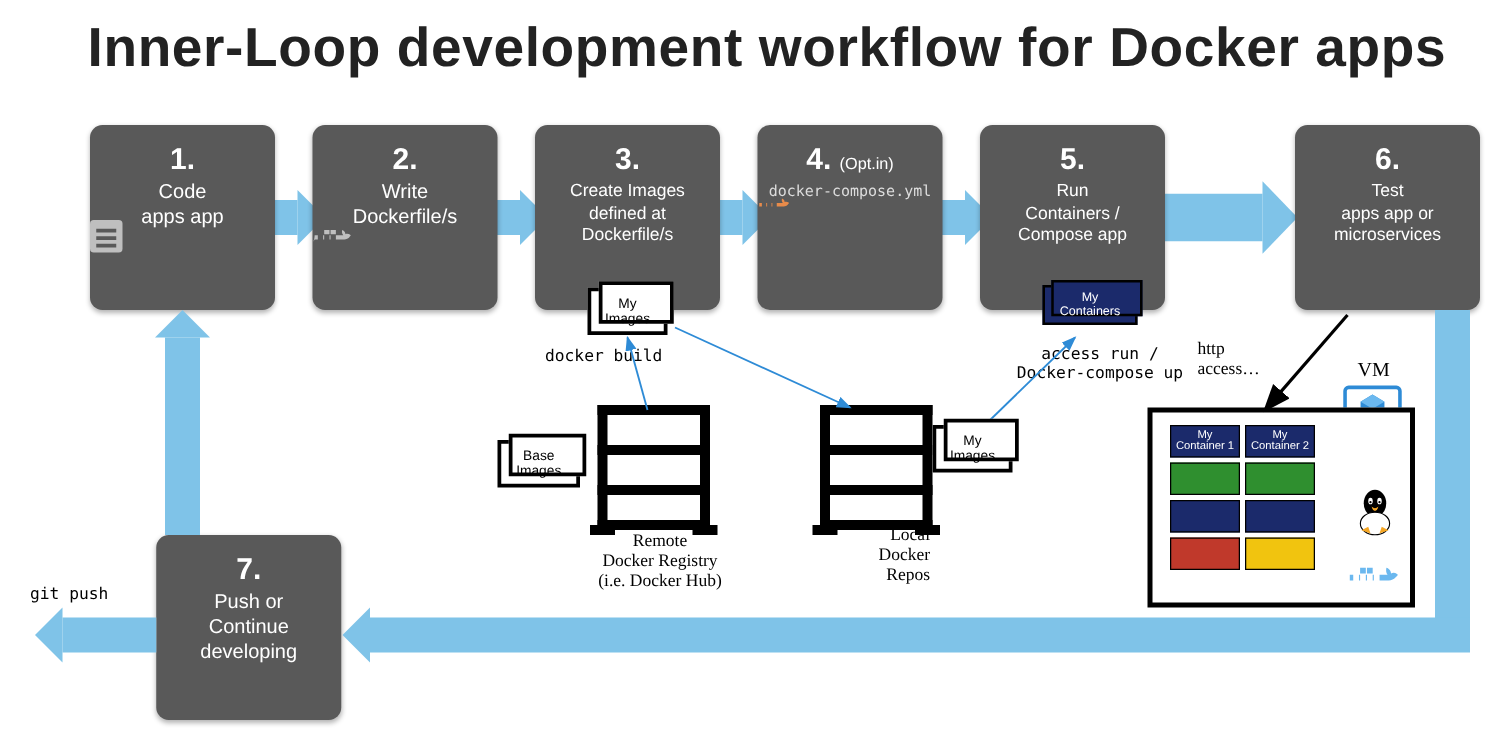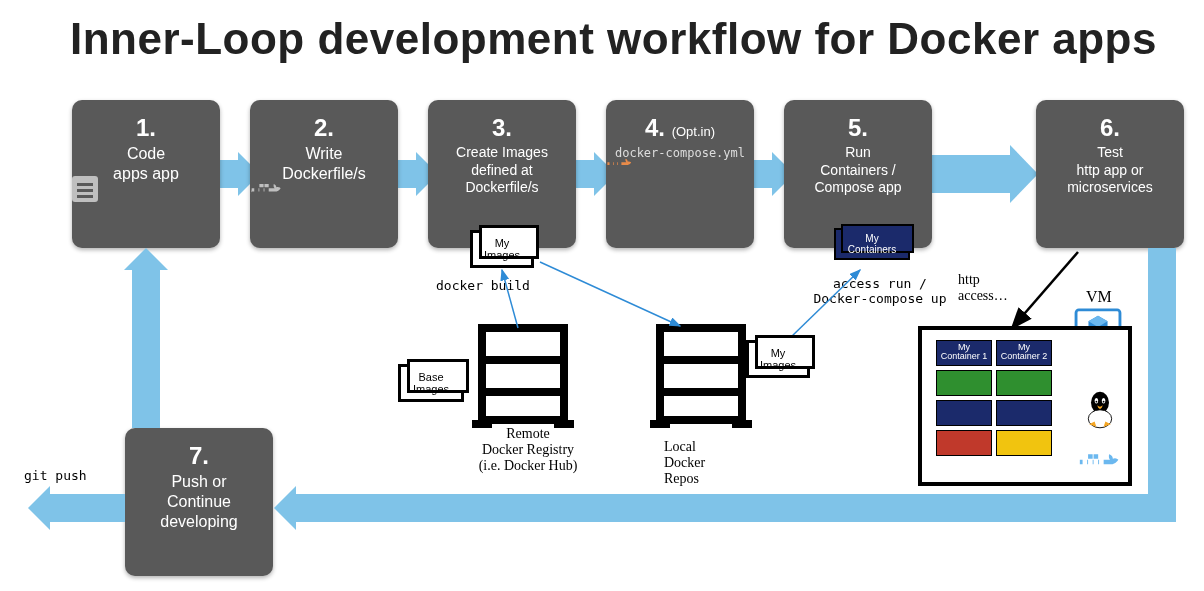--- a/index.html
+++ b/index.html
@@ -225,21 +225,21 @@
     <div>Run</div>
     <div>Containers /</div>
     <div>Compose app</div>
   </div>
 </div>
 
 <div class="step" style="left:1036px; top:100px;">
   <div class="num">6.</div>
   <div class="body small">
     <div>Test</div>
-    <div>http app or</div>
+    <div>apps app or</div>
     <div>microservices</div>
   </div>
 </div>
 
 <div class="step" style="left:125px; top:428px;">
   <div class="num">7.</div>
   <div class="body">
     <div>Push or</div>
     <div>Continue</div>
     <div>developing</div>
@@ -260,41 +260,41 @@
 <div class="rack" style="left:478px; top:324px;">
   <div class="post l"></div>
     <div class="post r"></div>
   <div class="shelf" style="top:0;"></div>
   <div class="shelf" style="top:32px;"></div>
   <div class="shelf" style="top:64px;"></div>
   <div class="shelf" style="top:92px;"></div>
   <div class="foot" style="left:-6px;"></div>
     <div class="foot" style="right:-6px;"></div>
 </div>
-<div class="small-card shadow" style="left:398px; top:364px; width:66px; white-space:pre-line; z-index:2;">Base
+<div class="small-card shadow" style="left:398px; top:352px; width:66px; white-space:pre-line; z-index:2;">Base
 Images</div>
 <div class="thin-label" style="left:468px; top:426px; text-align:center; font-family:'Segoe UI'; font-size:14px; width:120px;">
   <div>Remote</div>
   <div>Docker Registry</div>
   <div>(i.e. Docker Hub)</div>
 </div>
 
 <div class="rack" style="left:656px; top:324px;">
   <div class="post l"></div>
     <div class="post r"></div>
   <div class="shelf" style="top:0;"></div>
   <div class="shelf" style="top:32px;"></div>
   <div class="shelf" style="top:64px;"></div>
   <div class="shelf" style="top:92px;"></div>
   <div class="foot" style="left:-6px;"></div>
     <div class="foot" style="right:-6px;"></div>
 </div>
 <div class="small-card shadow" style="left:746px; top:340px; width:64px; white-space:pre-line; z-index:2;">My
 Images</div>
-<div class="thin-label" style="left:664px; top:439px; text-align:left; font-family:'Segoe UI'; font-size:14px; width:80px;">
+<div class="thin-label" style="left:664px; top:421px; text-align:right; font-family:'Segoe UI'; font-size:14px; width:80px;">
   <div>Local</div>
   <div>Docker</div>
   <div>Repos</div>
 </div>
 
 <div class="container-card shadow" style="left:834px; top:228px; width:76px; white-space:pre-line; z-index:3;">My
 Containers</div>
 <div class="thin-label" style="left:810px; top:276px; text-align:center; width:140px;">
   <div>access run /</div>
   <div>Docker-compose up</div>

